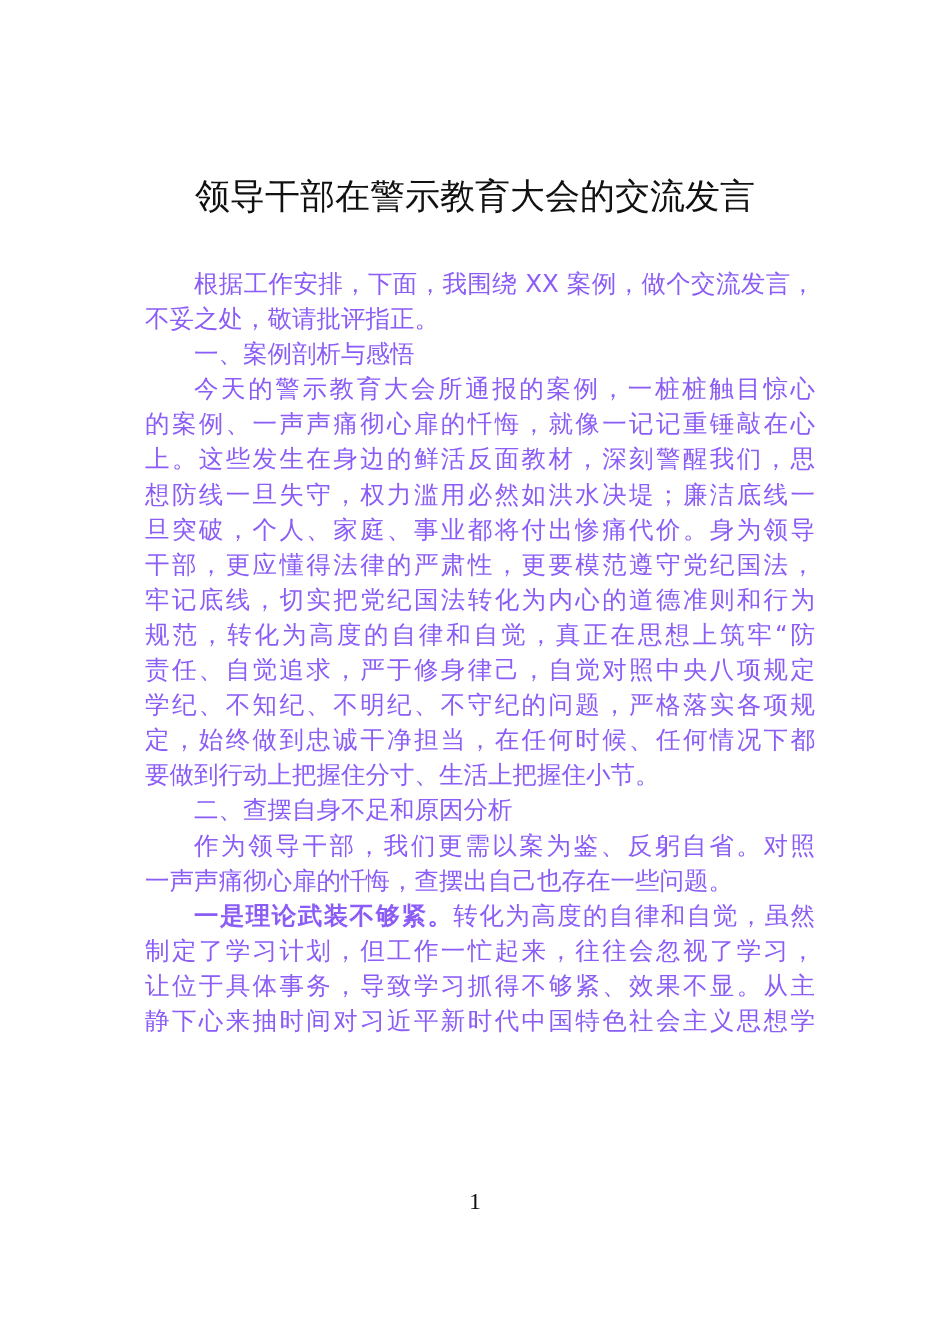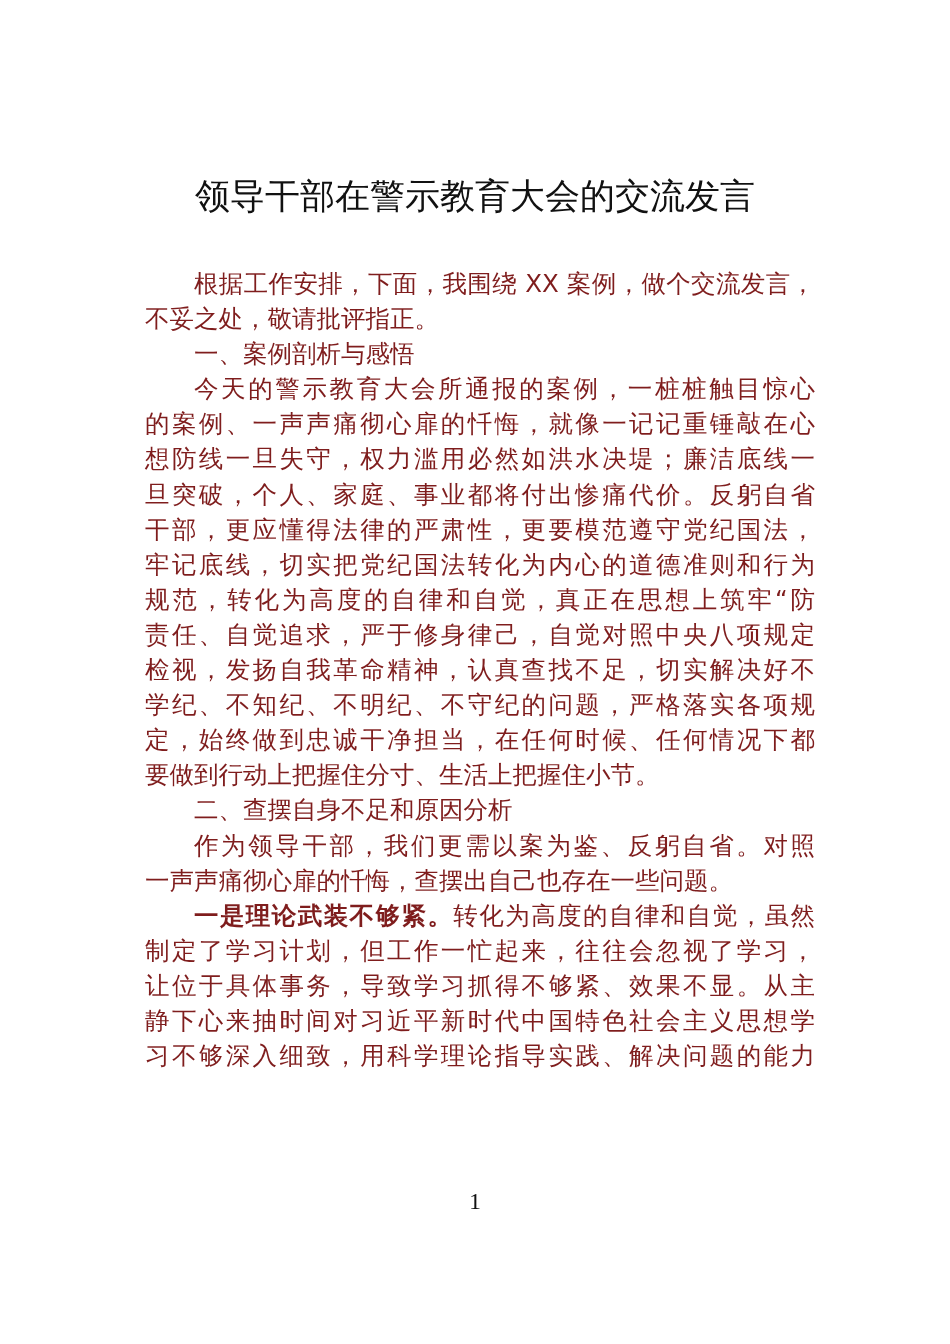--- a/index.html
+++ b/index.html
@@ -5,21 +5,21 @@
   html, body { margin: 0; padding: 0; background: #ffffff; }
   body { width: 950px; height: 1344px; position: relative; overflow: hidden; }
   .page { position: absolute; left: 0; top: 0; width: 764px; height: 1344px; background: #fff; text-decoration: underline; }
   .title {
     position: absolute; left: 0; width: 950px; top: 172px; text-align: center;
     font-family: "DejaVu Sans", sans-serif; font-size: 35px; color: #111; letter-spacing: 0px;
     line-height: 48px;
   }
   .body-text {
     position: absolute; left: 145px; top: 266px; width: 670px;
-    font-family: "DejaVu Sans", sans-serif; font-size: 24.5px; color: #7f1d1d;
+    font-family: "DejaVu Sans", sans-serif; font-size: 24.5px; color: #8b5cf6;
   }
   .line { height: 35.1px; line-height: 35px; white-space: nowrap; text-align: justify; text-align-last: justify; }
   .line.last { text-align-last: left; }
   .line.indent { padding-left: 49px; }
   .bold { font-weight: bold; }
   .page-number {
     position: absolute; left: 0; width: 950px; top: 1188px; text-align: center;
     font-family: "Liberation Serif", serif; font-size: 24px; color: #111;
   }
 </style>
@@ -28,34 +28,33 @@
 
 <div class="page">
   <div class="title">领导干部在警示教育大会的交流发言</div>
 
   <div class="body-text">
     <div class="line indent">根据工作安排，下面，我围绕 XX 案例，做个交流发言，</div>
     <div class="line last">不妥之处，敬请批评指正。</div>
     <div class="line indent last">一、案例剖析与感悟</div>
     <div class="line indent">今天的警示教育大会所通报的案例，一桩桩触目惊心</div>
     <div class="line">的案例、一声声痛彻心扉的忏悔，就像一记记重锤敲在心</div>
+    <div class="line">上。这些发生在身边的鲜活反面教材，深刻警醒我们，思</div>
     <div class="line">想防线一旦失守，权力滥用必然如洪水决堤；廉洁底线一</div>
-    <div class="line">旦突破，个人、家庭、事业都将付出惨痛代价。反躬自省</div>
+    <div class="line">旦突破，个人、家庭、事业都将付出惨痛代价。身为领导</div>
     <div class="line">干部，更应懂得法律的严肃性，更要模范遵守党纪国法，</div>
     <div class="line">牢记底线，切实把党纪国法转化为内心的道德准则和行为</div>
     <div class="line">规范，转化为高度的自律和自觉，真正在思想上筑牢“防</div>
     <div class="line">责任、自觉追求，严于修身律己，自觉对照中央八项规定</div>
-    <div class="line">检视，发扬自我革命精神，认真查找不足，切实解决好不</div>
     <div class="line">学纪、不知纪、不明纪、不守纪的问题，严格落实各项规</div>
     <div class="line">定，始终做到忠诚干净担当，在任何时候、任何情况下都</div>
     <div class="line last">要做到行动上把握住分寸、生活上把握住小节。</div>
     <div class="line indent last">二、查摆自身不足和原因分析</div>
     <div class="line indent">作为领导干部，我们更需以案为鉴、反躬自省。对照</div>
     <div class="line last">一声声痛彻心扉的忏悔，查摆出自己也存在一些问题。</div>
     <div class="line indent"><span class="bold">一是理论武装不够紧。</span><span>转化为高度的自律和自觉，虽然</span></div>
     <div class="line">制定了学习计划，但工作一忙起来，往往会忽视了学习，</div>
     <div class="line">让位于具体事务，导致学习抓得不够紧、效果不显。从主</div>
     <div class="line">静下心来抽时间对习近平新时代中国特色社会主义思想学</div>
-    <div class="line">习不够深入细致，用科学理论指导实践、解决问题的能力</div>
   </div>
 
   <div class="page-number">1</div>
 </div>
 
 </body></html>

